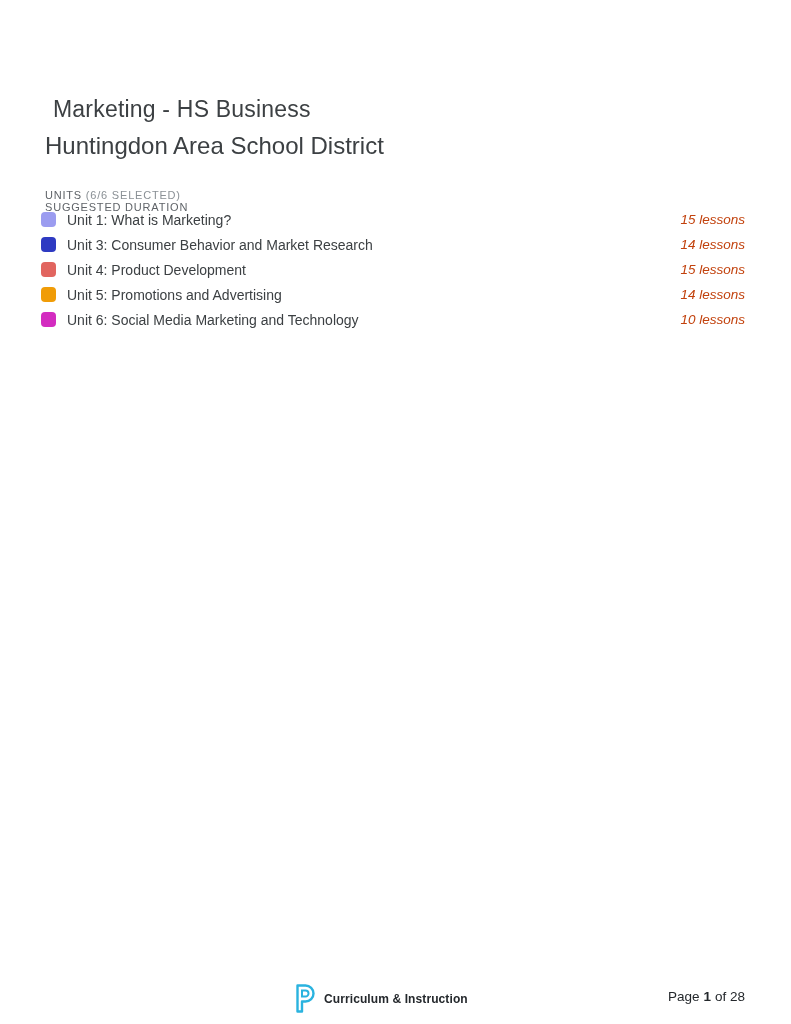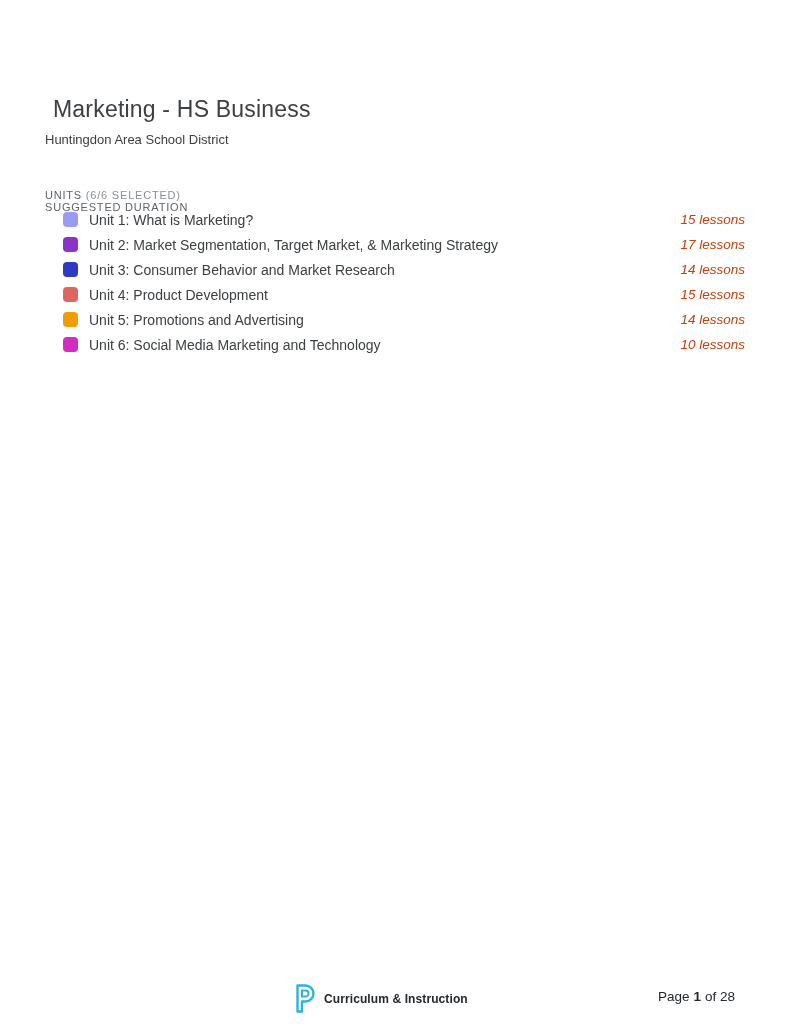--- a/index.html
+++ b/index.html
@@ -23,21 +23,21 @@
     font-size: 23px;
     font-weight: 400;
     color: #3c4043;
     letter-spacing: 0.2px;
   }
   .page-subtitle {
     position: absolute;
     left: 45px;
     top: 132px;
     margin: 0;
-    font-size: 13px;
+    font-size: 24px;
     font-weight: 400;
     color: #3c4043;
   }
   .units-header {
     position: absolute;
     left: 45px;
     right: 46px;
     top: 189px;
     display: flex;
     justify-content: space-between;
@@ -45,21 +45,21 @@
     font-size: 11px;
     letter-spacing: 0.8px;
     color: #5f6368;
     flex-direction: column;
   }
   .units-header .muted {
     color: #8a9095;
   }
   .unit-rows {
     position: absolute;
-    left: 63px;
+    left: 41px;
     right: 46px;
     top: 207px;
   }
   .unit-row {
     display: flex;
     align-items: center;
     height: 25px;
   }
   .swatch {
     flex: 0 0 auto;
@@ -102,21 +102,21 @@
     height: 29px;
   }
   .brand-name {
     font-size: 12px;
     font-weight: 700;
     color: #24282c;
     letter-spacing: 0.1px;
   }
   .page-number {
     position: absolute;
-    right: 10px;
+    right: 0;
     top: 5px;
     font-size: 13.5px;
     color: #24282c;
     display: flex;
     gap: 4px;
     align-items: baseline;
   }
   .page-number .pg-num {
     font-weight: 700;
   }
@@ -135,25 +135,20 @@
       <span class="muted">(6/6 SELECTED)</span>
     </div>
     <div>SUGGESTED DURATION</div>
   </div>
 
   <div class="unit-rows">
     <div class="unit-row">
       <span class="swatch" style="background: rgb(155, 156, 240);"></span>
       <span class="unit-title">Unit 1: What is Marketing?</span>
       <span class="unit-duration">15 lessons</span>
-    </div>
-    <div class="unit-row">
-      <span class="swatch" style="background: rgb(139, 53, 198);"></span>
-      <span class="unit-title">Unit 2: Market Segmentation, Target Market, &amp; Marketing Strategy</span>
-      <span class="unit-duration">17 lessons</span>
     </div>
     <div class="unit-row">
       <span class="swatch" style="background: rgb(46, 58, 194);"></span>
       <span class="unit-title">Unit 3: Consumer Behavior and Market Research</span>
       <span class="unit-duration">14 lessons</span>
     </div>
     <div class="unit-row">
       <span class="swatch" style="background: rgb(225, 101, 95);"></span>
       <span class="unit-title">Unit 4: Product Development</span>
       <span class="unit-duration">15 lessons</span>

